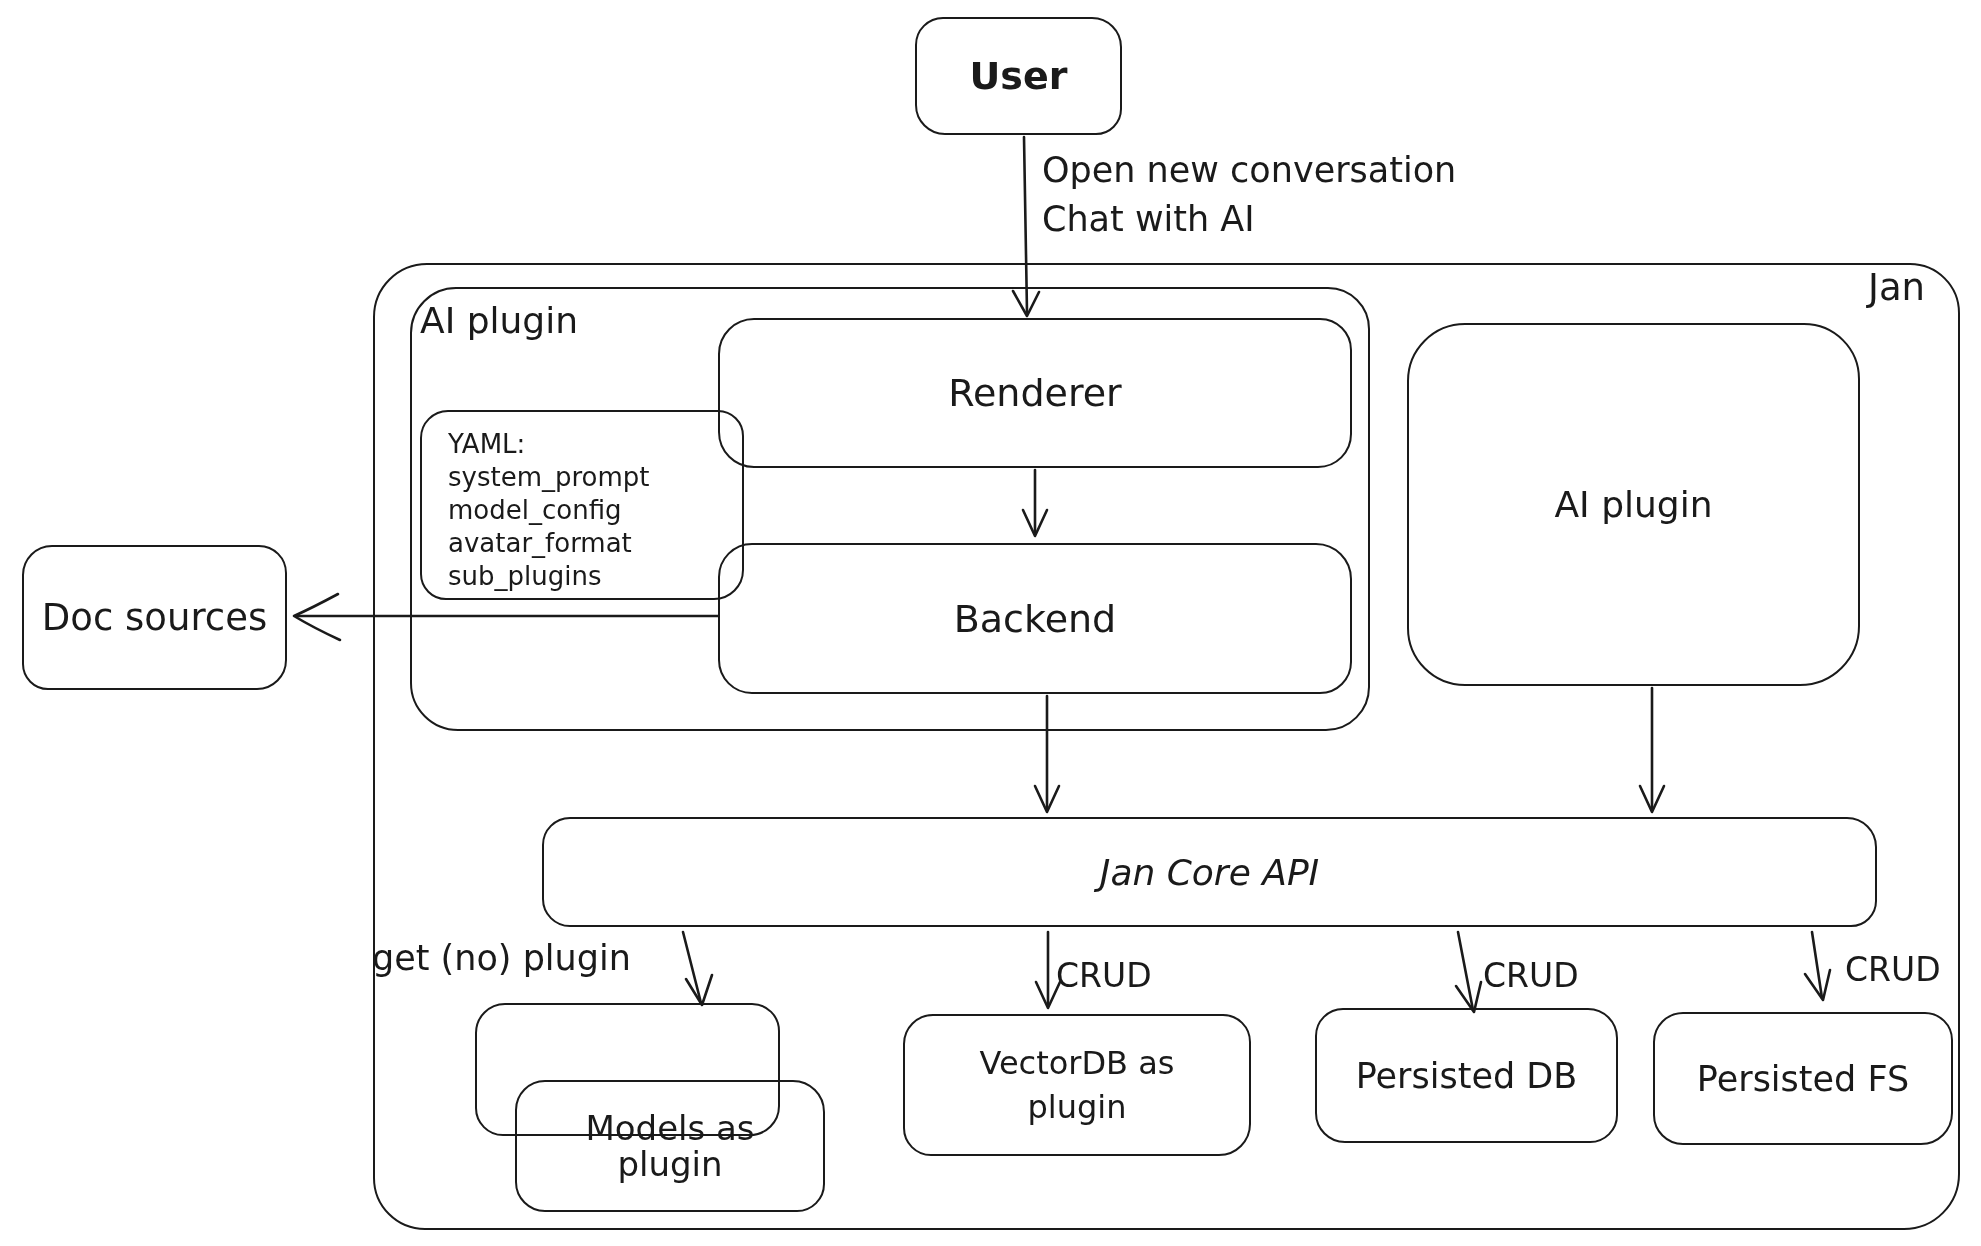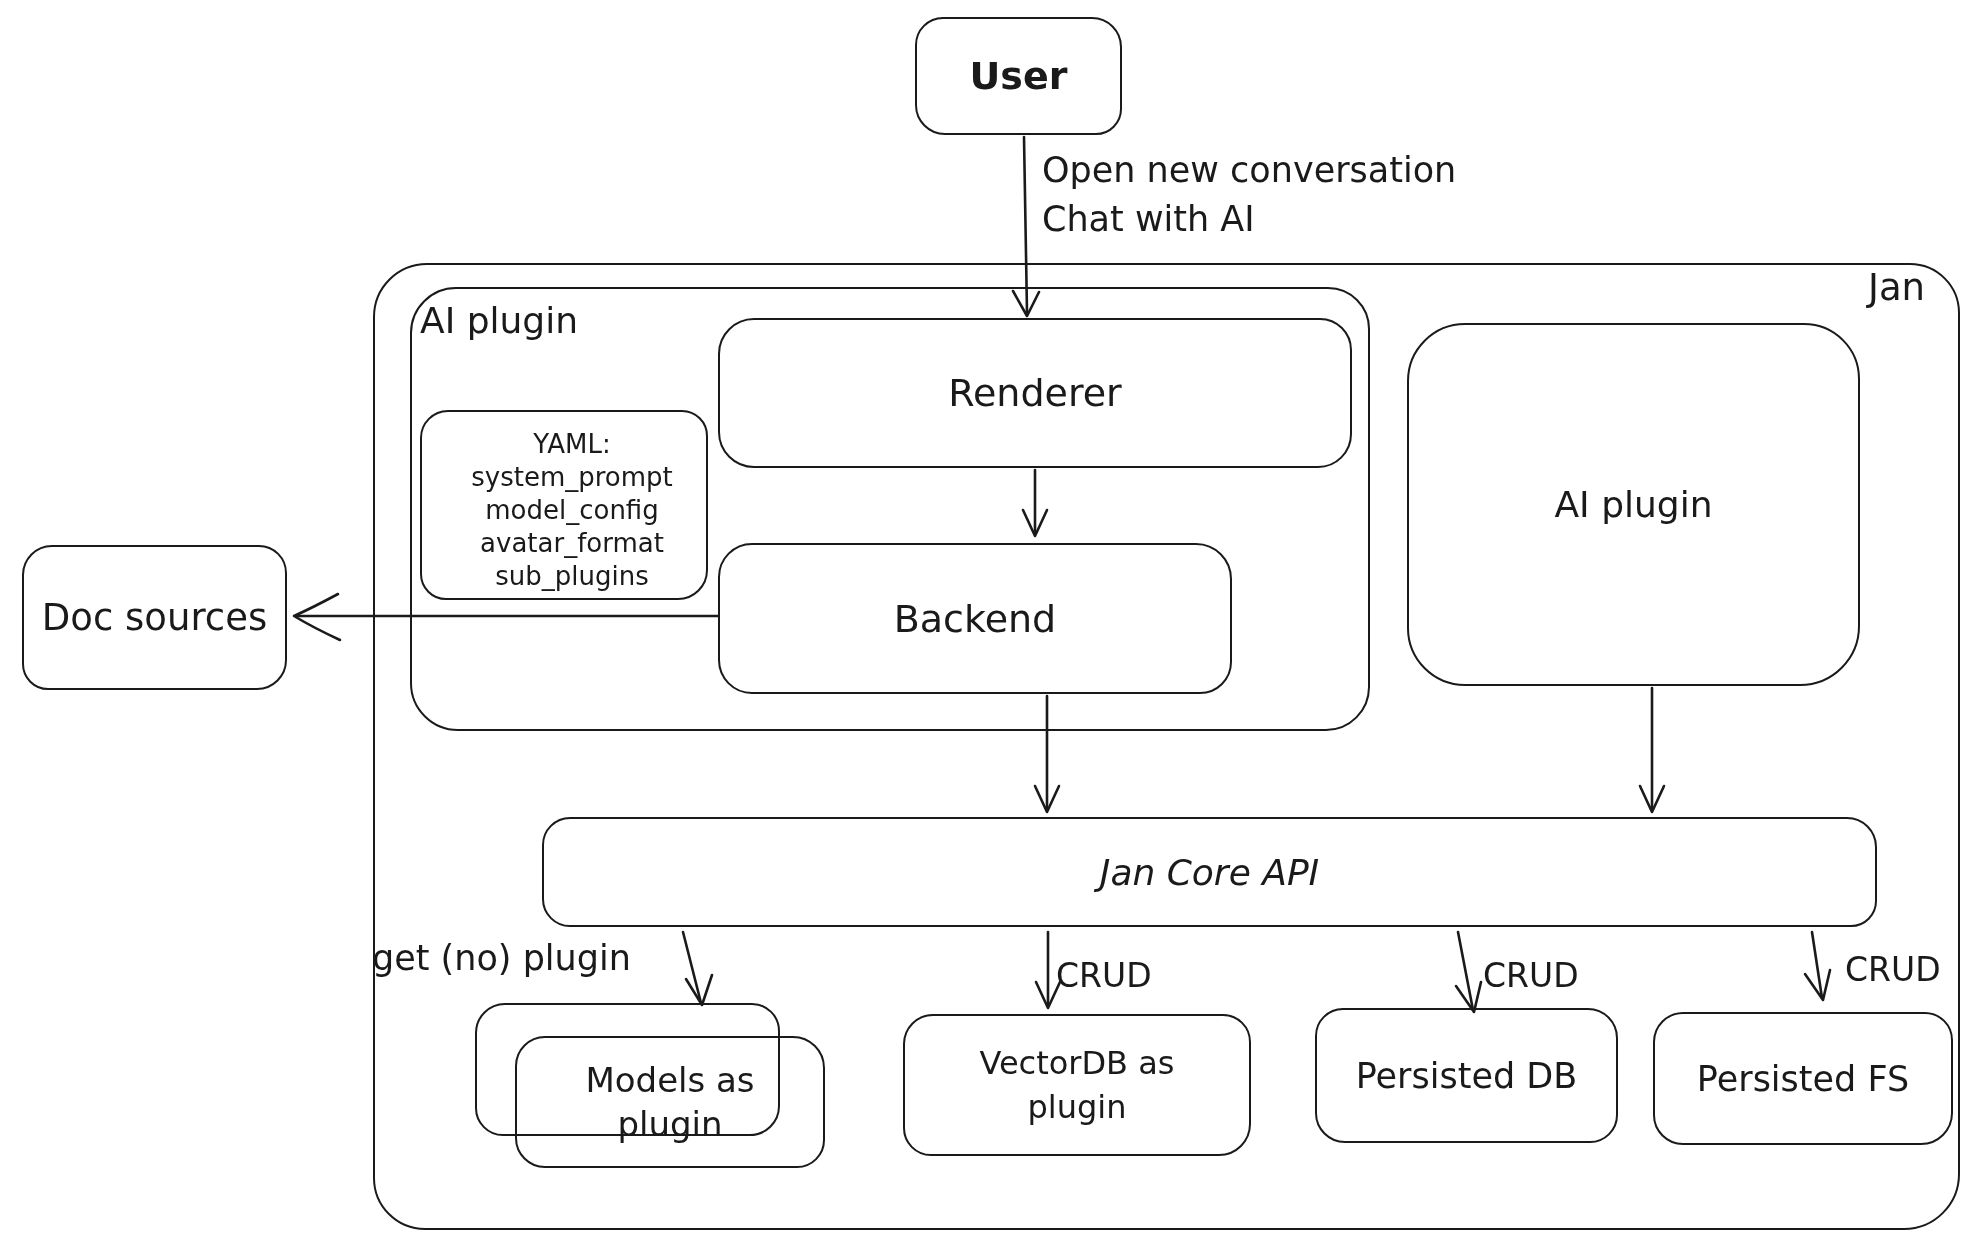--- a/index.html
+++ b/index.html
@@ -34,38 +34,38 @@
   <div class="container-box" style="left:373px; top:263px; width:1587px; height:967px; border-radius:54px 50px 56px 52px;"></div>
   <div class="lbl" style="left:1868px; top:266px; font-size:37px;">Jan</div>
 
   <div class="container-box" style="left:410px; top:287px; width:960px; height:444px; border-radius:46px 42px 44px 48px;"></div>
   <div class="lbl" style="left:420px; top:300px; font-size:36px;">AI plugin</div>
 
   <div class="box" style="left:915px; top:17px; width:207px; height:118px; border-radius:28px 30px 26px 30px; font-size:38px;font-weight:bold;">User</div>
 
   <div class="box" style="left:718px; top:318px; width:634px; height:150px; border-radius:36px 32px 34px 36px; font-size:38px;">Renderer</div>
 
-  <div class="note" style="left:420px; top:410px; width:288px; height:190px; border-radius:28px 26px 30px 26px;text-align:center;">
+  <div class="note" style="left:420px; top:410px; width:324px; height:190px; border-radius:28px 26px 30px 26px;">
     <div>YAML:</div>
     <div>system_prompt</div>
     <div>model_config</div>
     <div>avatar_format</div>
     <div>sub_plugins</div>
   </div>
 
-  <div class="box" style="left:718px; top:543px; width:514px; height:151px; border-radius:34px 36px 32px 34px; font-size:38px;">Backend</div>
+  <div class="box" style="left:718px; top:543px; width:634px; height:151px; border-radius:34px 36px 32px 34px; font-size:38px;">Backend</div>
 
   <div class="box" style="left:22px; top:545px; width:265px; height:145px; border-radius:30px 28px 30px 26px; font-size:37px;">Doc sources</div>
 
   <div class="box" style="left:1407px; top:323px; width:453px; height:363px; border-radius:58px 56px 60px 58px; font-size:36px;">AI plugin</div>
 
   <div class="box" style="left:542px; top:817px; width:1335px; height:110px; border-radius:28px 30px 26px 28px; font-size:36px;font-style:italic;">Jan Core API</div>
 
   <div class="box" style="left:475px; top:1003px; width:305px; height:133px; border-radius:30px 28px 30px 28px;"></div>
-  <div class="box" style="left:515px; top:1036px; width:310px; height:132px; border-radius:30px 32px 28px 30px; font-size:34px; line-height:44px;">Models as
+  <div class="box" style="left:515px; top:1080px; width:310px; height:132px; border-radius:30px 32px 28px 30px; font-size:34px; line-height:36px;">Models as
 plugin</div>
 
   <div class="box" style="left:903px; top:1014px; width:348px; height:142px; border-radius:30px 28px 32px 28px; font-size:32px; line-height:44px;">VectorDB as
 plugin</div>
 
   <div class="box" style="left:1653px; top:1012px; width:300px; height:133px; border-radius:30px 28px 32px 30px; font-size:35px;">Persisted FS</div>
 
   <div class="box" style="left:1315px; top:1008px; width:303px; height:135px; border-radius:28px 30px 28px 30px; font-size:35px;">Persisted DB</div>
 
   <div class="lbl" style="left:1042px; top:146px; font-size:35px; line-height:49px;">Open new conversation

